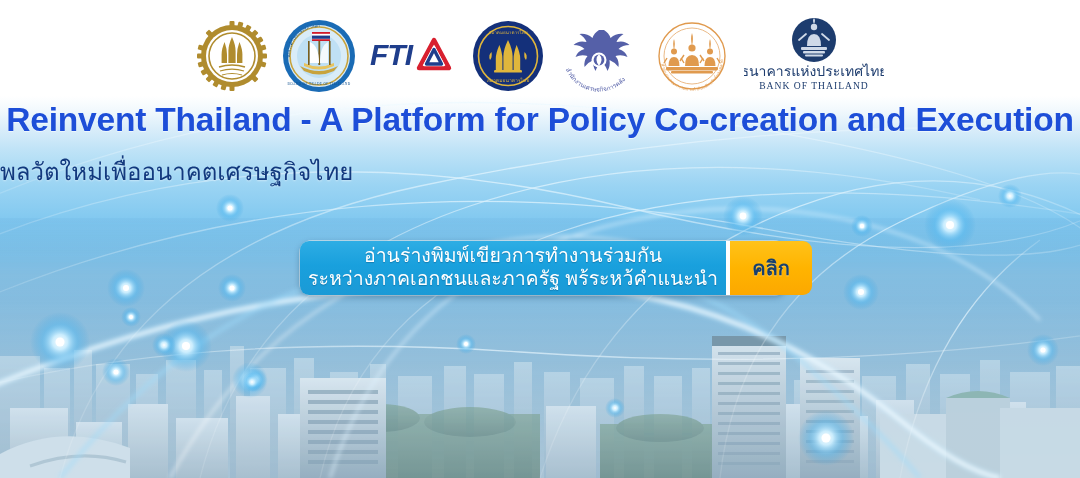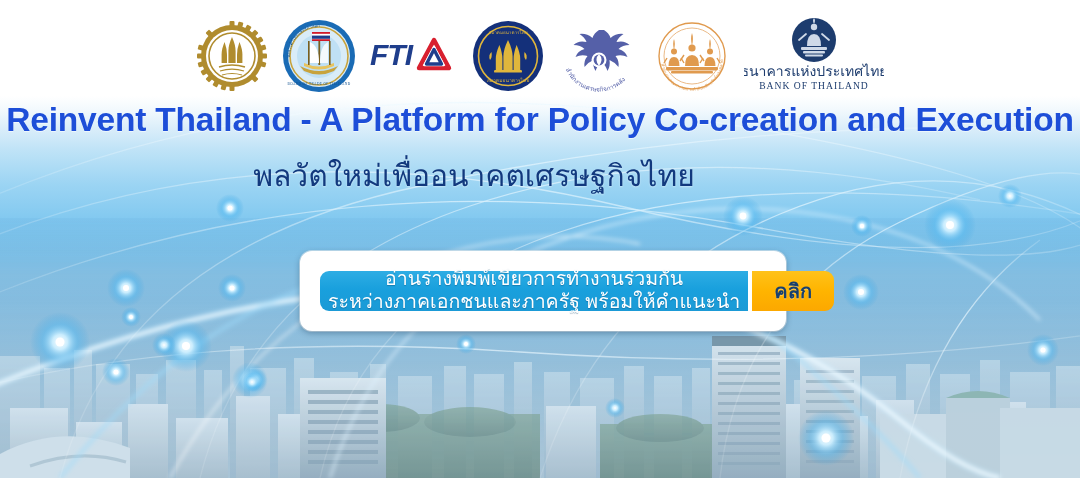--- a/index.html
+++ b/index.html
@@ -60,36 +60,35 @@
     text-align: center;
     font-size: 33.5px;
     font-weight: bold;
     letter-spacing: -0.2px;
     color: #1d4ed8;
     text-shadow: 0 1px 0 rgba(255,255,255,.55);
     white-space: nowrap;
   }
   .subhead {
     position: absolute; left: 0; top: 152px; width: 948px;
-    text-align: center;
-    font-size: 30px;
+    font-size: 24px;
     color: #12397e;
     text-shadow: 0 1px 2px rgba(255,255,255,.45);
     white-space: nowrap;
   }
 
   
   .cta {
     position: absolute;
-    left: 300px; top: 251px;
-    width: 486px; height: 80px;
+    left: 300px; top: 241px;
+    width: 486px; height: 54px;
     display: flex;
     border-radius: 12px;
     background: #ffffff;
-    padding: 20px;
+    padding: 0;
     box-shadow: 0 2px 6px rgba(6,40,70,.35), 0 0 0 1px rgba(255,255,255,.55);
   }
   .cta-text {
     flex: 1 1 auto;
     border-radius: 9px 0 0 9px;
     background: linear-gradient(to bottom, #2eade4 0%, #19a0dd 45%, #1b9ad6 100%);
     display: flex; flex-direction: column;
     align-items: center; justify-content: center;
     color: #ffffff;
     line-height: 1.16;
@@ -511,18 +510,18 @@
     </svg>
 
   </div>
 
   <div class="headline">Reinvent Thailand - A Platform for Policy Co-creation and Execution</div>
   <div class="subhead">พลวัตใหม่เพื่ออนาคตเศรษฐกิจไทย</div>
 
   <div class="cta">
     <div class="cta-text">
       <div class="cta-line l1">อ่านร่างพิมพ์เขียวการทำงานร่วมกัน</div>
-      <div class="cta-line l2">ระหว่างภาคเอกชนและภาครัฐ พร้อมให้คำแนะนำ</div>
+      <div class="cta-line l2">ระหว่างภาคเอกชนและภาครัฐ พร้ระหว้คำแนะนำ</div>
     </div>
     <div class="cta-badge">คลิก</div>
   </div>
 
 </div>
 
 </body></html>

